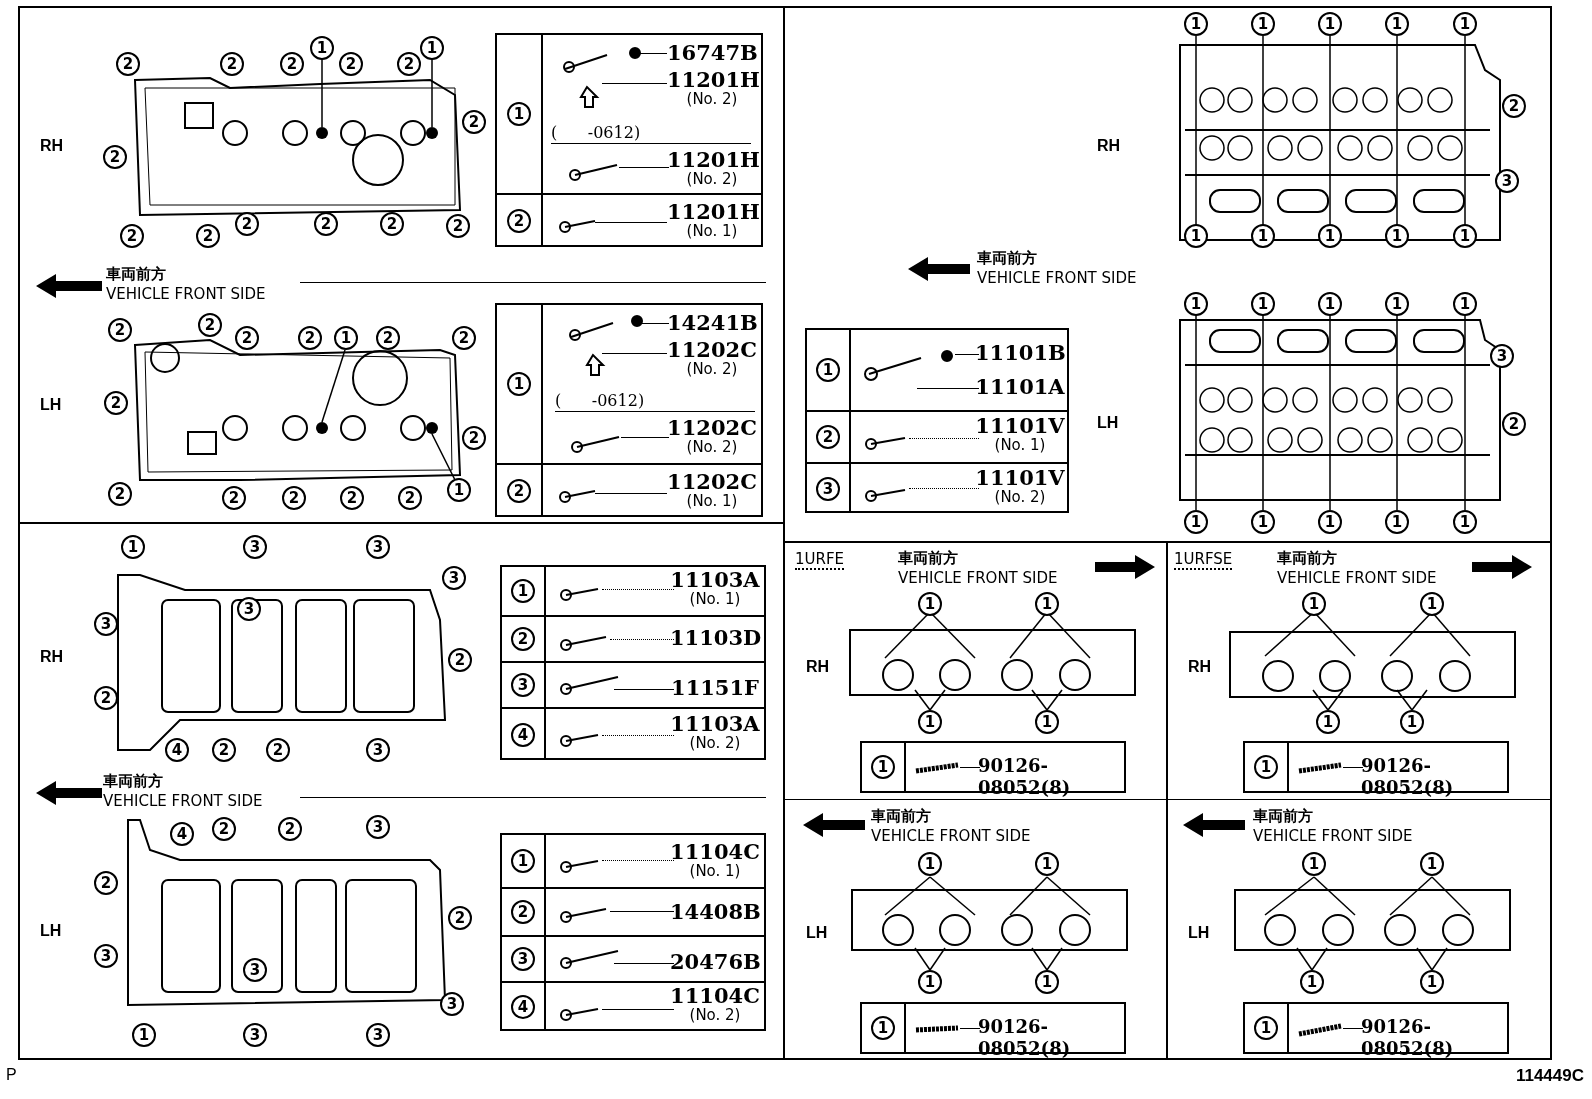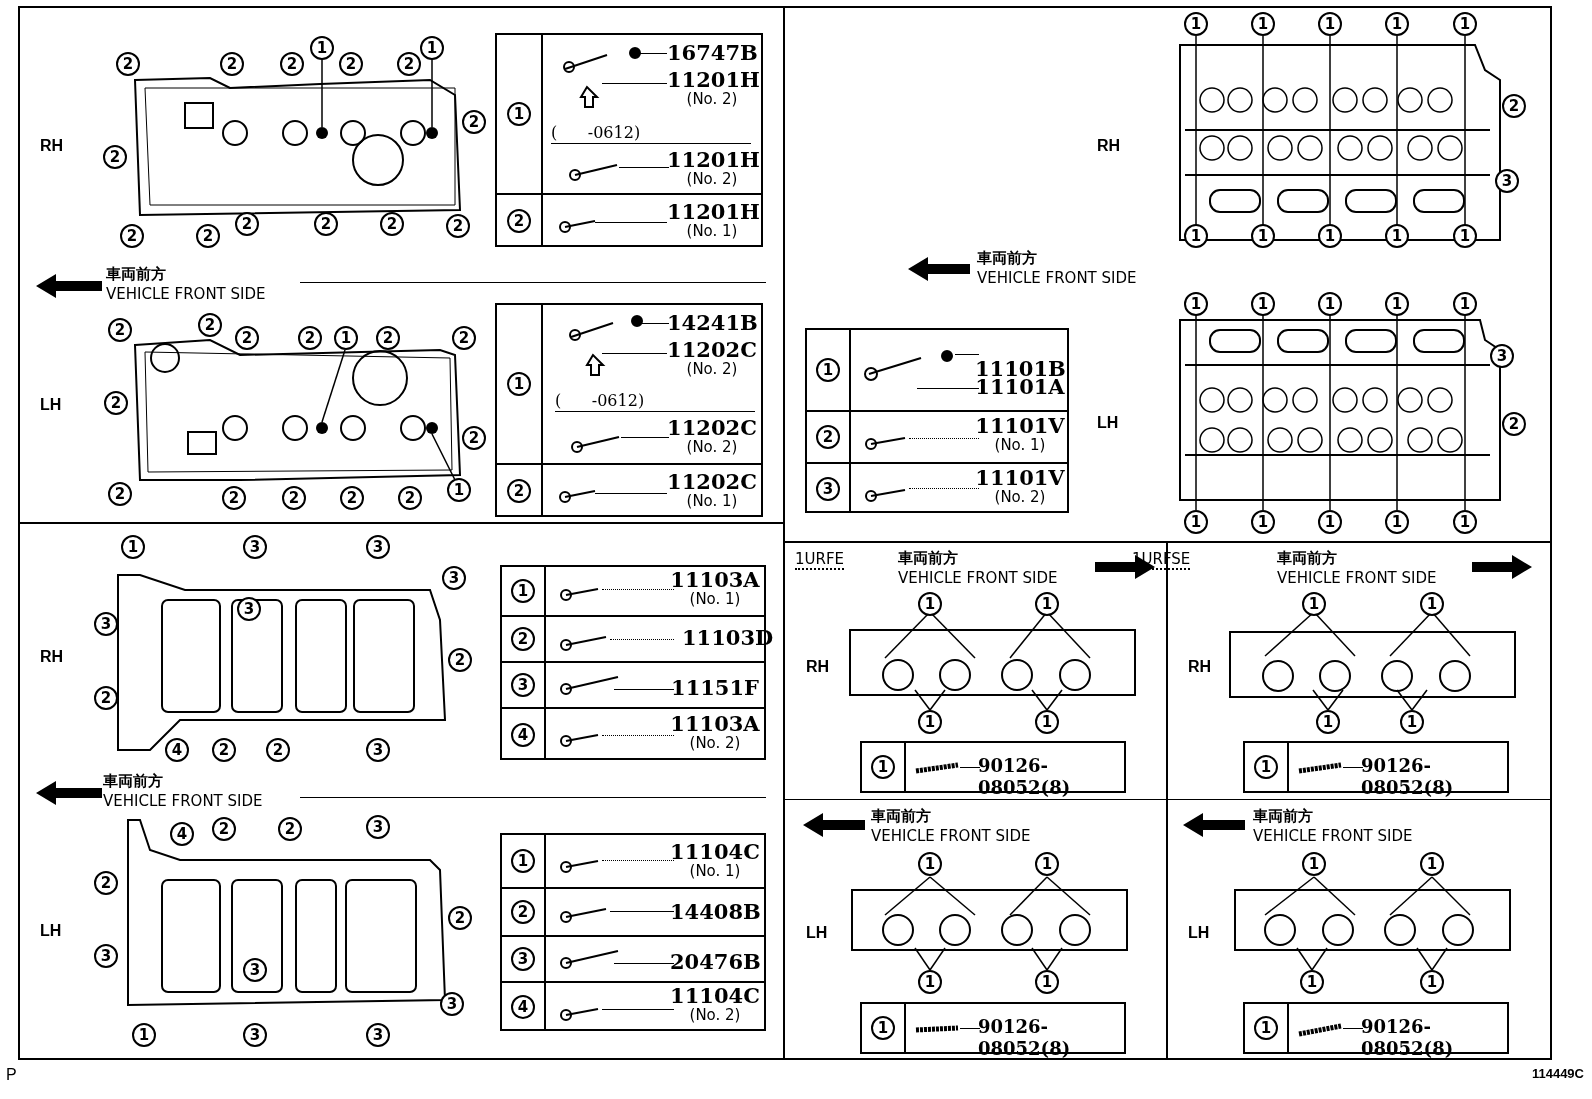--- a/index.html
+++ b/index.html
@@ -17,21 +17,21 @@
   .prow.first{border-top:none;}
   .pnum{position:absolute;left:0;top:0;bottom:0;border-right:2px solid #000;box-sizing:border-box;display:flex;align-items:center;justify-content:center;}
   .circ{display:inline-flex;width:24px;height:24px;border:2px solid #000;border-radius:50%;align-items:center;justify-content:center;font-size:15px;font-weight:bold;box-sizing:border-box;background:#fff;font-family:"DejaVu Sans",sans-serif;}
   .pcode{position:absolute;font-family:"DejaVu Serif",serif;font-weight:bold;font-size:21px;text-align:center;line-height:22px;}
   .psub{display:block;font-family:"DejaVu Sans",sans-serif;font-weight:normal;font-size:15px;line-height:16px;}
   .lead{position:absolute;border-top:1.5px solid #000;}
   .variant{position:absolute;font-family:"DejaVu Serif",serif;font-size:16px;}
   .callout{position:absolute;}
   svg{position:absolute;overflow:visible;}
   .footer-p{position:absolute;left:6px;top:1066px;font-size:16px;font-family:"Liberation Sans",sans-serif;}
-  .footer-id{position:absolute;right:8px;top:1066px;font-size:13px;font-weight:bold;font-family:"Liberation Sans",sans-serif;margin-left:44px;}
+  .footer-id{position:absolute;right:8px;top:1066px;font-size:17px;font-weight:bold;font-family:"Liberation Sans",sans-serif;margin-left:44px;}
 </style>
 </head>
 <body>
 
 <div class="frame" style="left:18px;top:6px;width:1534px;height:1054px;"></div>
 <div class="vline" style="left:783px;top:6px;height:1054px;"></div>
 <div class="hline" style="left:18px;top:522px;width:766px;"></div>
 <div class="hline" style="left:784px;top:541px;width:768px;"></div>
 <div class="vline" style="left:1166px;top:541px;height:519px;"></div>
 <div class="hline" style="left:784px;top:799px;width:382px;border-top-width:1px;"></div>
@@ -240,21 +240,21 @@
     <div class="pnum" style="width:44px;">
         <span class="circ">2</span>
       </div>
     <svg style="left:56px;top:14px;" width="1" height="1">
         <g stroke="#000" stroke-width="2" fill="none">
           <line x1="8" y1="14" x2="48" y2="6"></line>
           <circle cx="8" cy="14" r="5"></circle>
         </g>
       </svg>
     <div class="lead" style="left:108px;top:22px;width:64px;border-top-style:dotted;"></div>
-    <div class="pcode" style="left:180px;top:10px;width:90px;">11103D</div>
+    <div class="pcode" style="left:168px;top:10px;width:90px;">11103D</div>
   </div>
   <div class="prow" style="top:94px;height:46px;">
     <div class="pnum" style="width:44px;">
         <span class="circ">3</span>
       </div>
     <svg style="left:56px;top:10px;" width="1" height="1">
         <g stroke="#000" stroke-width="2" fill="none">
           <line x1="8" y1="16" x2="60" y2="4"></line>
           <circle cx="8" cy="16" r="5"></circle>
         </g>
@@ -478,21 +478,21 @@
         <span class="circ">1</span>
       </div>
     <svg style="left:54px;top:18px;" width="1" height="1">
         <g stroke="#000" stroke-width="2" fill="none">
           <line x1="8" y1="26" x2="60" y2="10"></line>
           <circle cx="10" cy="26" r="6"></circle>
           <circle cx="86" cy="8" r="5" fill="#000"></circle>
         </g>
       </svg>
     <div class="lead" style="left:148px;top:24px;width:24px;"></div>
-    <div class="pcode" style="left:168px;top:28px;width:90px;">11101B</div>
+    <div class="pcode" style="left:168px;top:12px;width:90px;">11101B</div>
     <div class="lead" style="left:110px;top:58px;width:62px;"></div>
     <div class="pcode" style="left:168px;top:46px;width:90px;">11101A</div>
   </div>
   <div class="prow" style="top:80px;height:52px;">
     <div class="pnum" style="width:44px;">
         <span class="circ">2</span>
       </div>
     <svg style="left:56px;top:18px;" width="1" height="1">
         <g stroke="#000" stroke-width="2" fill="none">
           <line x1="8" y1="14" x2="42" y2="8"></line>
@@ -599,21 +599,21 @@
         <span class="circ">1</span>
       </div>
     <svg style="left:54px;top:20px;" width="1" height="1">
         <line x1="0" y1="6" x2="42" y2="4" stroke="#000" stroke-width="5" stroke-dasharray="3 1"></line>
       </svg>
     <div class="lead" style="left:98px;top:24px;width:20px;"></div>
     <div class="pcode" style="left:116px;top:12px;width:150px;font-size:18px;text-align:left;">90126-08052(8)</div>
   </div>
 </div>
 
-<div class="model" style="left:1132px;top:550px;">1URFSE</div>
+<div class="model" style="left:1174px;top:550px;">1URFSE</div>
 <div class="front" style="left:1277px;top:548px;">
     <div class="jp">車両前方</div>
     <div class="en">VEHICLE FRONT SIDE</div>
   </div>
 <svg style="left:1472px;top:555px;" width="1" height="1">
     <path d="M60 12 L40 0 L40 7 L0 7 L0 17 L40 17 L40 24 Z" fill="#000"></path>
   </svg>
 <div class="side" style="left:1188px;top:658px;">RH</div>
 <svg style="left:0;top:0;" width="1" height="1">
   <g fill="none" stroke="#000" stroke-width="2">

